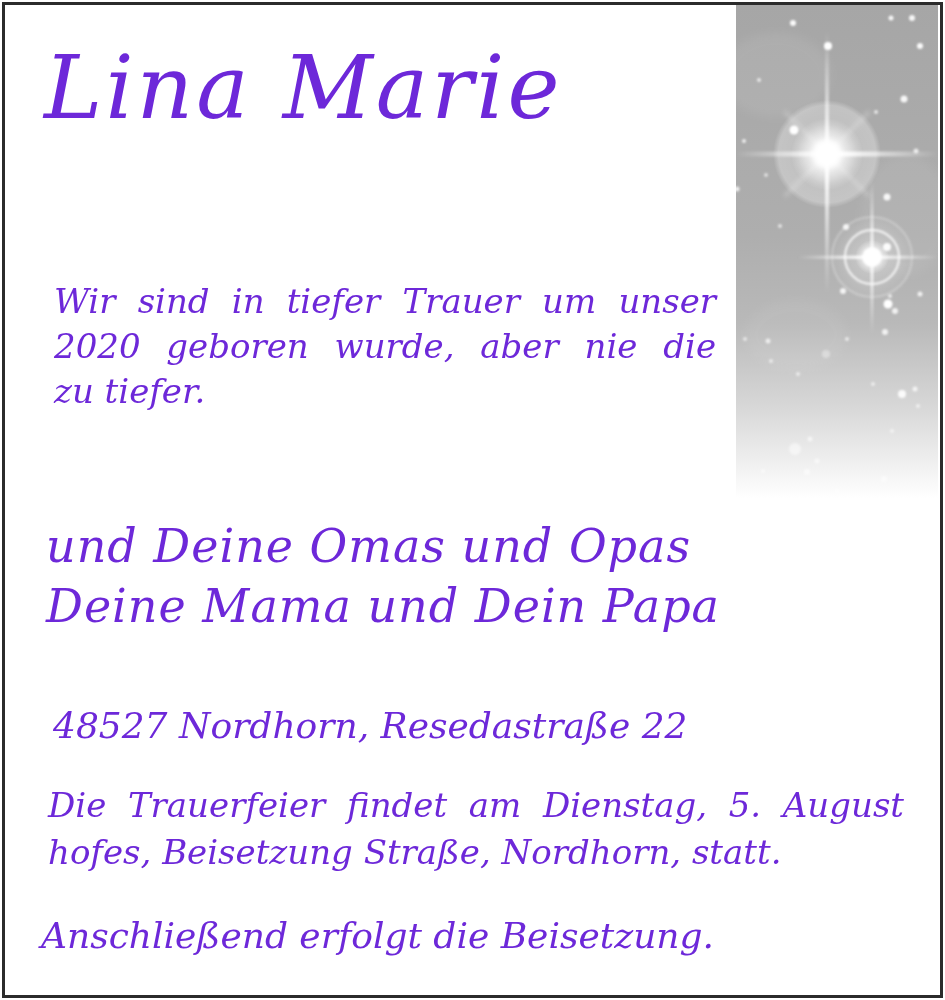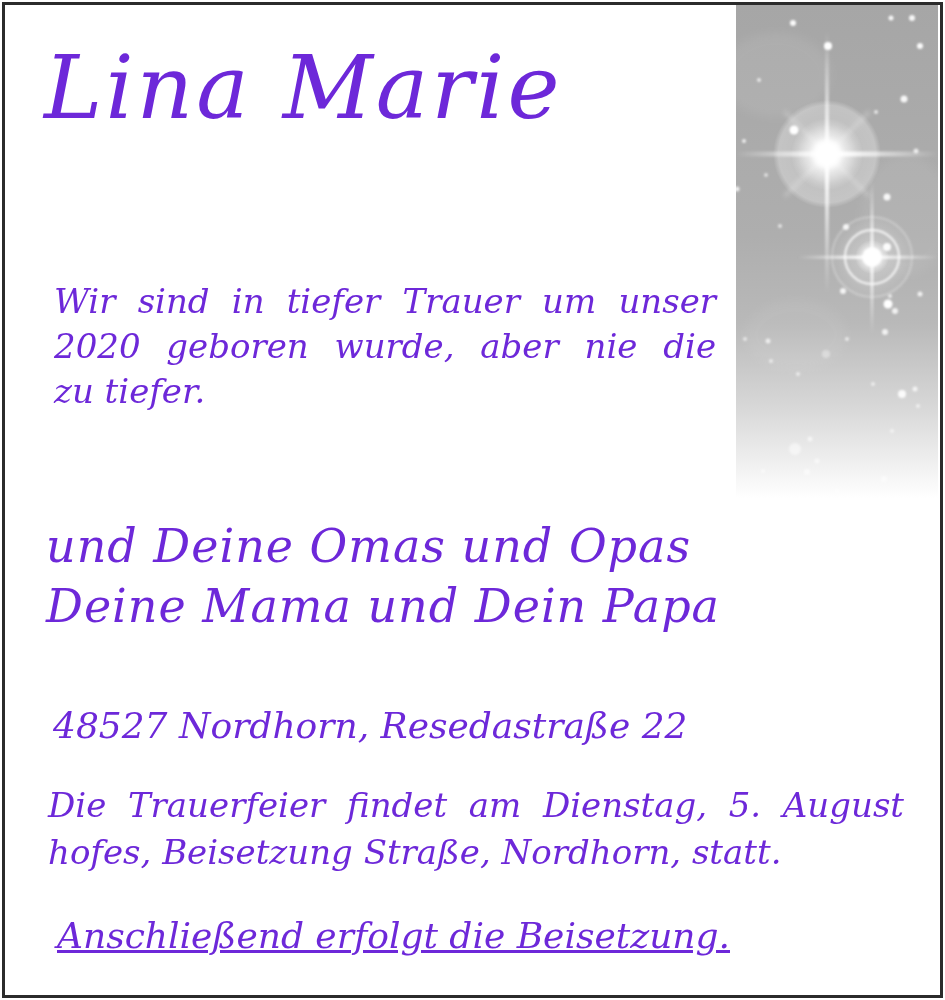--- a/index.html
+++ b/index.html
@@ -88,26 +88,25 @@
   .address {
     position: absolute;
     left: 53px;
     top: 704px;
     font-size: 36px;
     line-height: 1.2;
     white-space: nowrap;
   }
   .closing {
     position: absolute;
-    left: 57px;
+    left: 41px;
     top: 914px;
     font-size: 36px;
     line-height: 1.2;
     white-space: nowrap;
-    text-decoration: underline;
   }
 </style>
 </head>
 <body>
 
 <div class="page">
 
   <div class="frame"></div>
 
   <div class="starfield">

